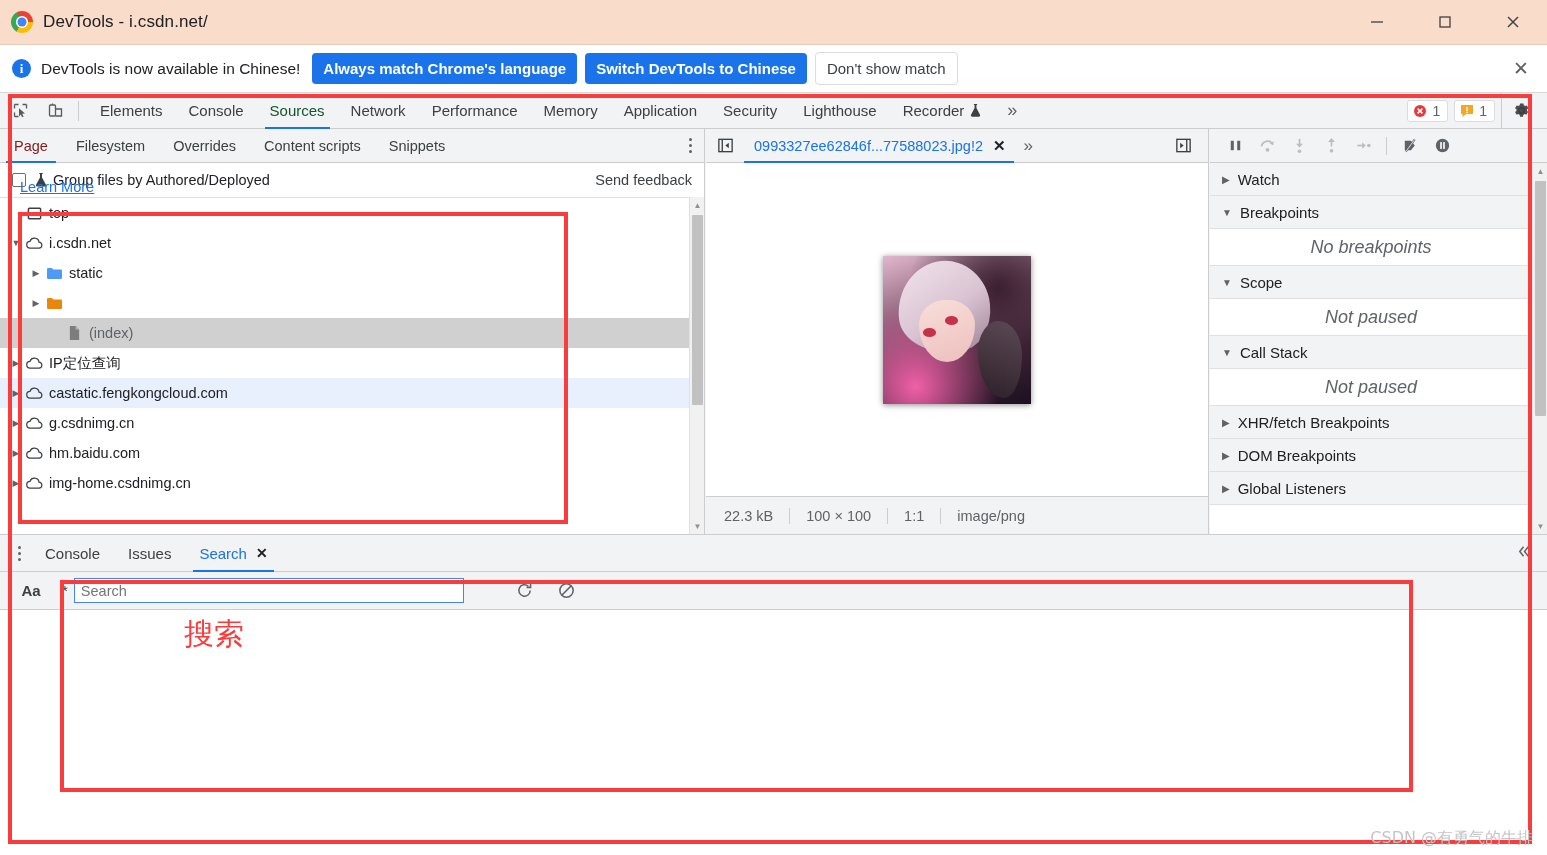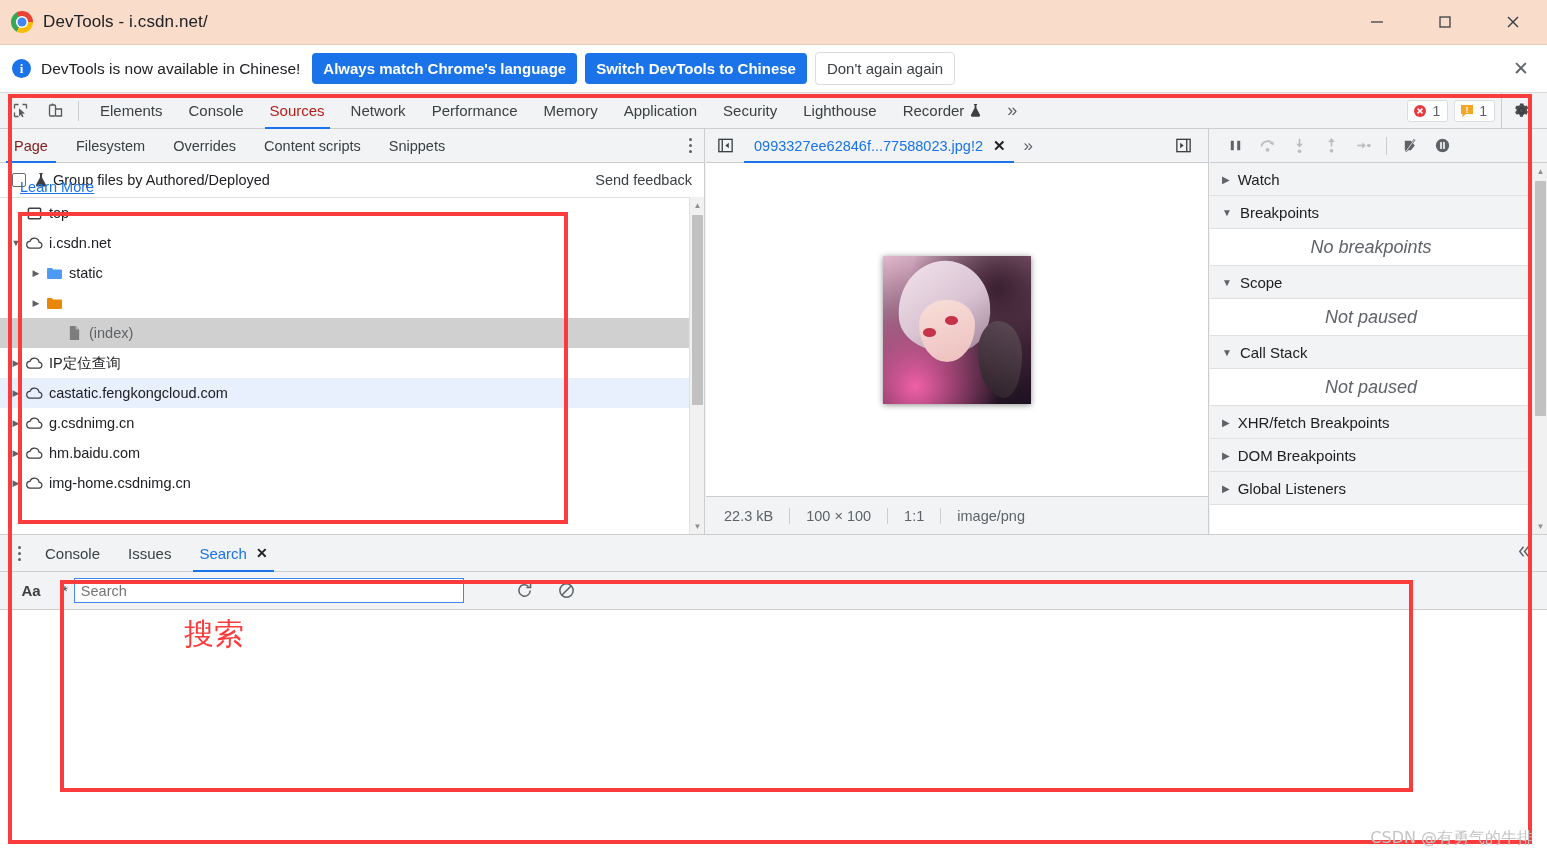--- a/index.html
+++ b/index.html
@@ -117,21 +117,21 @@
   }
   .vdiv {
     width: 1px; height: 20px; background: #cdcdcd; margin: 0 8px;
   }
   .maintab {
     font-size: 15px; color: #3c4043;
     padding: 0 13px; height: 36px;
     display: flex; align-items: center; cursor: pointer;
     white-space: nowrap;
   }
-  .maintab.active { color: #b91c1c; position: relative; }
+  .maintab.active { color: #14532d; position: relative; }
   .maintab.active::after {
     content: ""; position: absolute; left: 8px; right: 8px; bottom: 0;
     height: 2px; background: #1a73e8;
   }
   .beaker { margin-left: 5px; display: inline-flex; }
   .chev-more {
     font-size: 18px; color: #5f6368; padding: 0 12px; cursor: pointer;
   }
   .badges { margin-left: auto; display: flex; align-items: center; }
   .badge {
@@ -445,21 +445,21 @@
           </svg>
       </div>
     </div>
   </div>
 
   <div class="infobar">
     <div class="info-icon">i</div>
     <div class="info-text">DevTools is now available in Chinese!</div>
     <button class="btn-blue">Always match Chrome's language</button>
     <button class="btn-blue">Switch DevTools to Chinese</button>
-    <button class="btn-plain">Don't again again</button>
+    <button class="btn-plain">Don't show match</button>
     <div class="infobar-close">✕</div>
   </div>
 
   <div class="devtools">
 
     <div class="maintabs">
       <div class="tool-icon-btn">
         <svg width="17" height="17" viewBox="0 0 17 17">
           <path d="M2.5 2.5h4M2.5 2.5v4M14.5 2.5h-4M14.5 2.5v4M2.5 14.5h4M2.5 14.5v-4" fill="none" stroke="#5a5a5a" stroke-width="1.3"></path>
           <path d="M7 6.2 L13 11.4 L10.1 11.8 L11.6 14.6 L10.1 15.3 L8.7 12.5 L7 14.4 Z" fill="#5a5a5a"></path>

